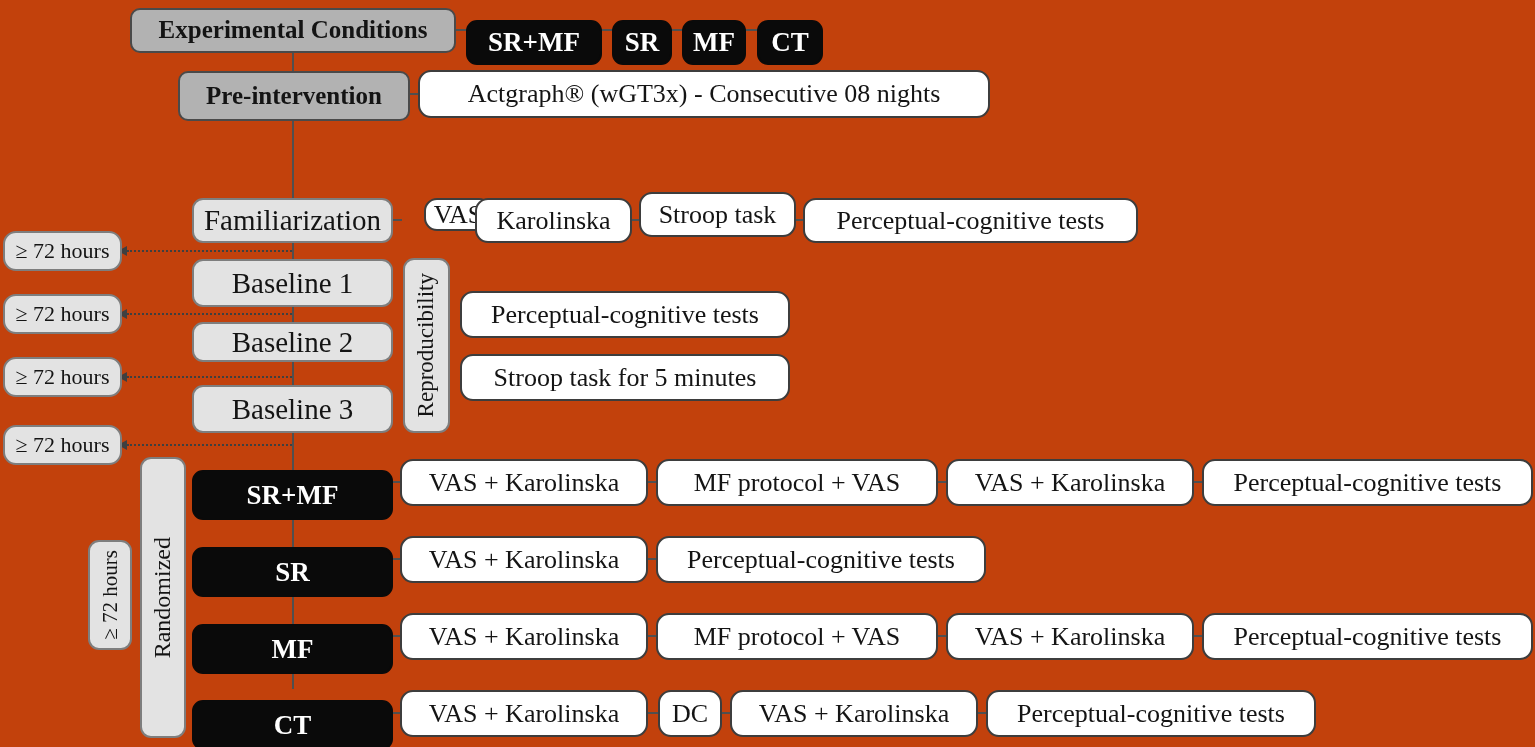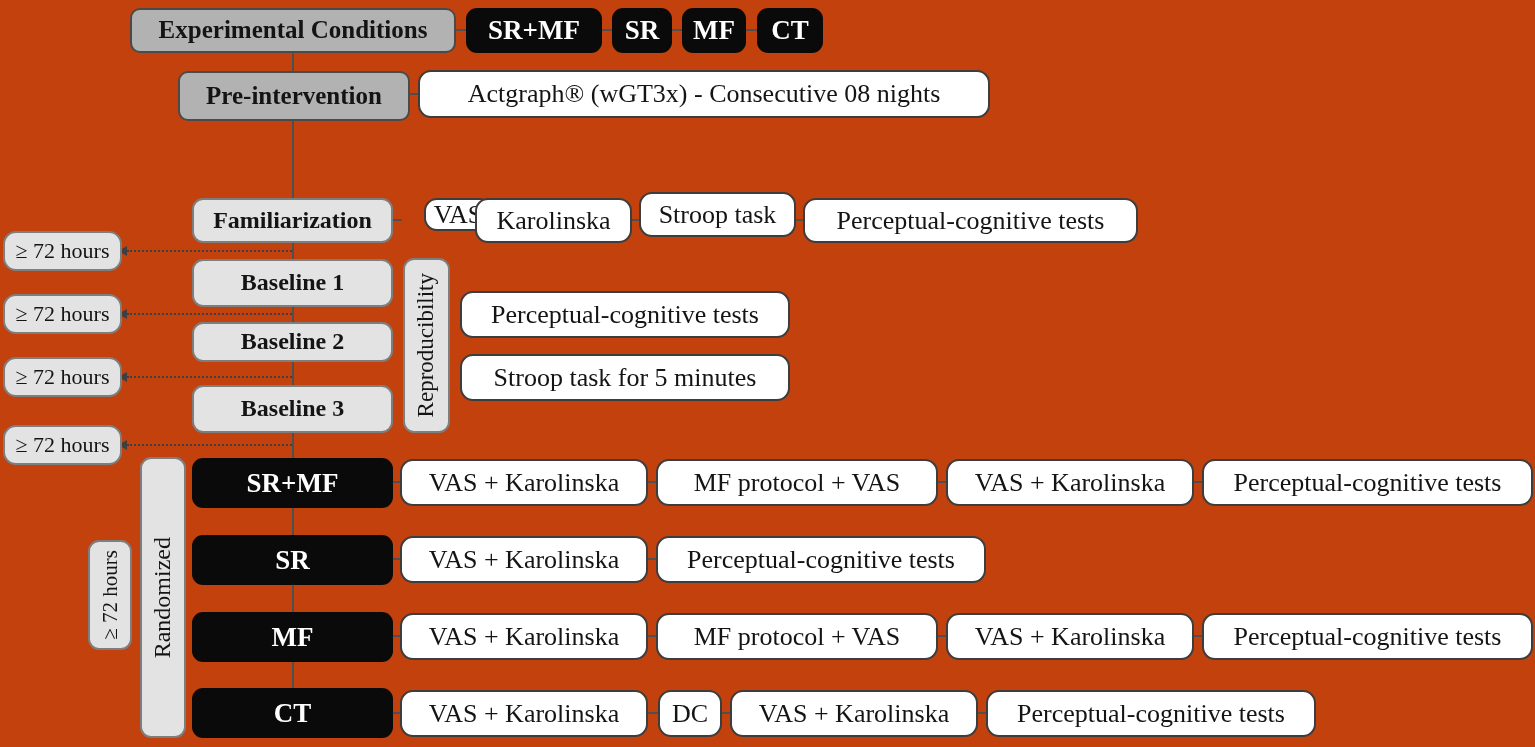--- a/index.html
+++ b/index.html
@@ -2,23 +2,23 @@
 <html><head>
 <meta charset="utf-8">
 <style>
   html,body{margin:0;padding:0;background:#ffffff;}
   .canvas{position:relative;width:1535px;height:747px;background:#c2410c;overflow:hidden;
           font-family:"Liberation Serif","DejaVu Serif",serif;}
   .box{position:absolute;box-sizing:border-box;display:flex;align-items:center;justify-content:center;
        text-align:center;line-height:1.05;color:#141414;}
   .gray{background:#b2b2b2;border:2px solid #4a4a4a;border-radius:10px;font-weight:bold;font-size:25px;}
   .lite{background:#e3e3e3;border:2px solid #7e7e7e;border-radius:11px;font-size:23px;}
-  .base{font-weight:bold;font-size:24px;text-align:right;}
+  .base{font-weight:normal;font-size:29px;text-align:right;}
   .wash{font-size:22px;border-radius:13px;}
-  .blackbox{background:#0a0a0a;border:2px solid #0a0a0a;border-radius:11px;color:#ffffff;font-weight:bold;font-size:27px;}
+  .blackbox{background:#0a0a0a;border:2px solid #0a0a0a;border-radius:11px;color:#ffffff;font-weight:bold;font-size:27px;margin-top:12px;}
   .whitebox{background:#ffffff;border:2px solid #3d3d3d;border-radius:13px;font-size:26px;}
   .vert{writing-mode:vertical-rl;transform:rotate(180deg);white-space:nowrap;}
   .hline{position:absolute;height:2px;background:#4f4f4f;}
   .vline{position:absolute;width:2px;background:#4f4f4f;}
   .dotline{position:absolute;height:0;border-top:2px dotted #3f3f3f;}
   .arl{position:absolute;width:0;height:0;border-top:5px solid transparent;border-bottom:5px solid transparent;
        border-right:9px solid #3f3f3f;}
 </style>
 </head>
 <body>

